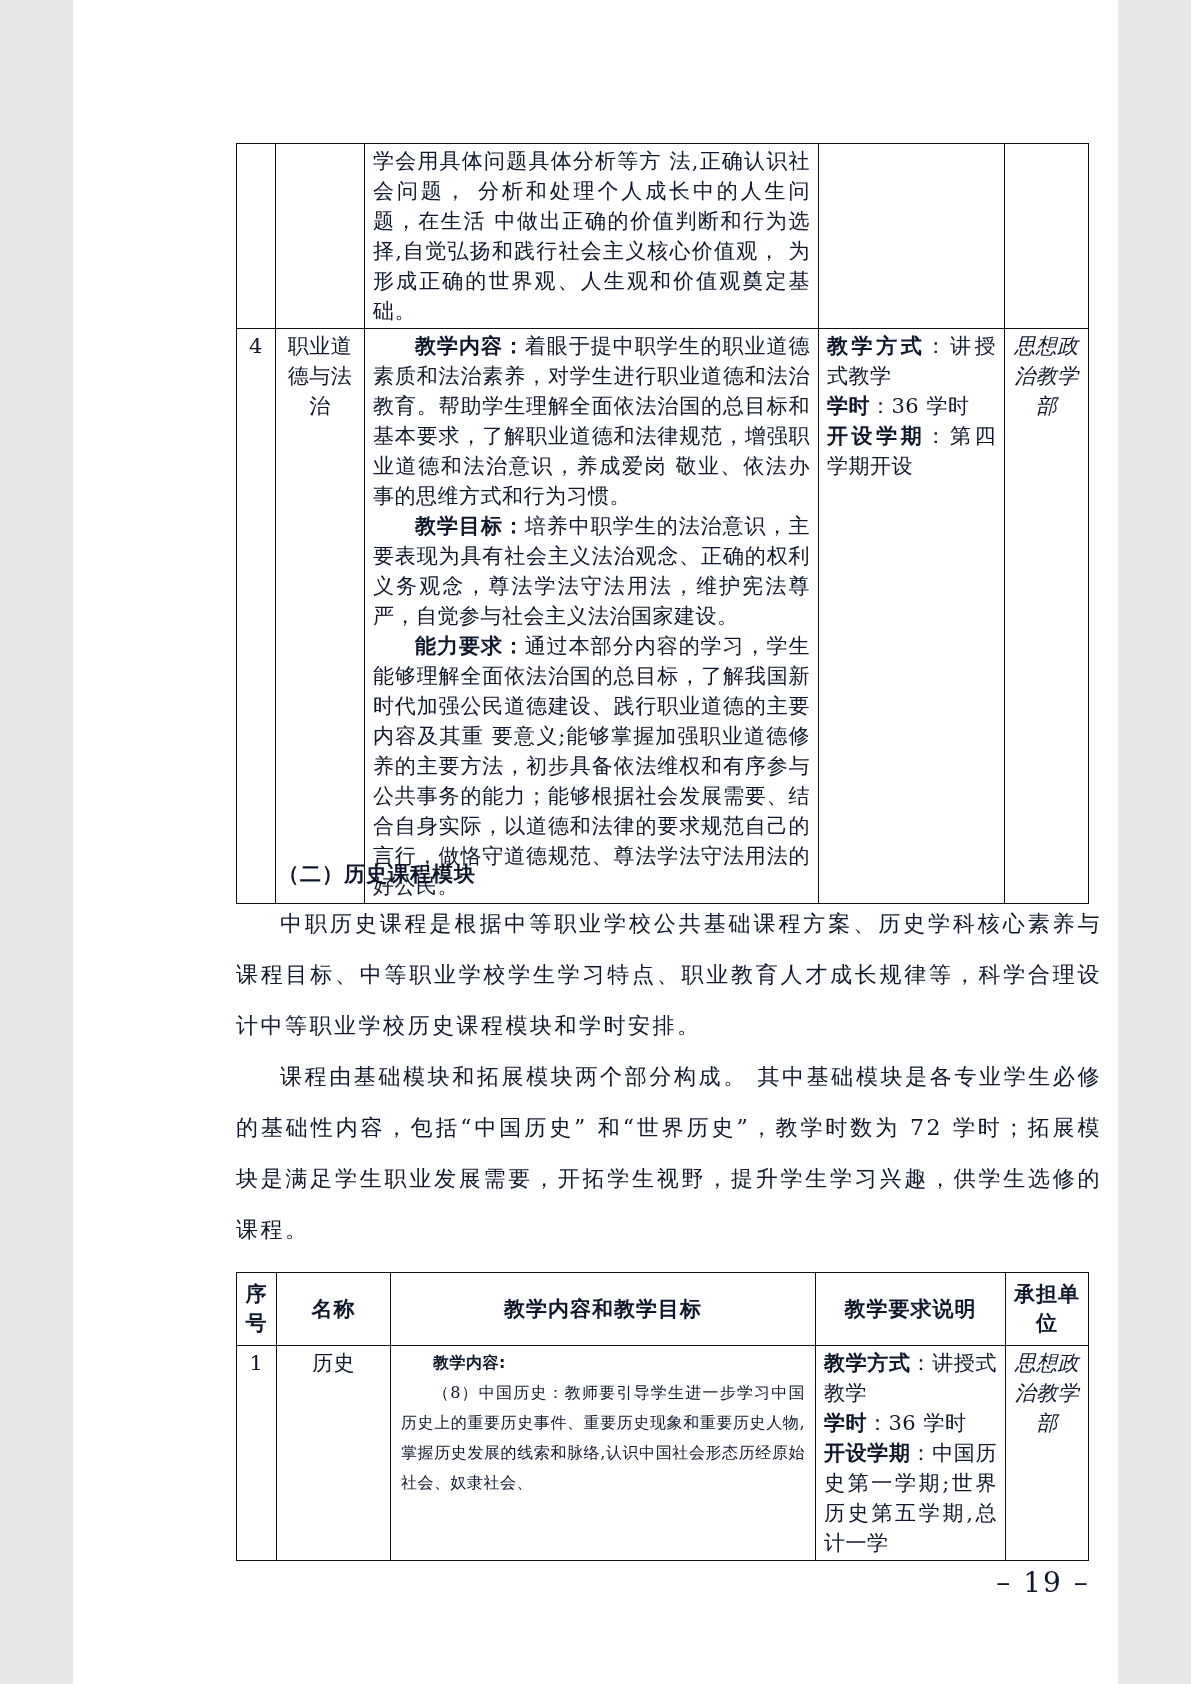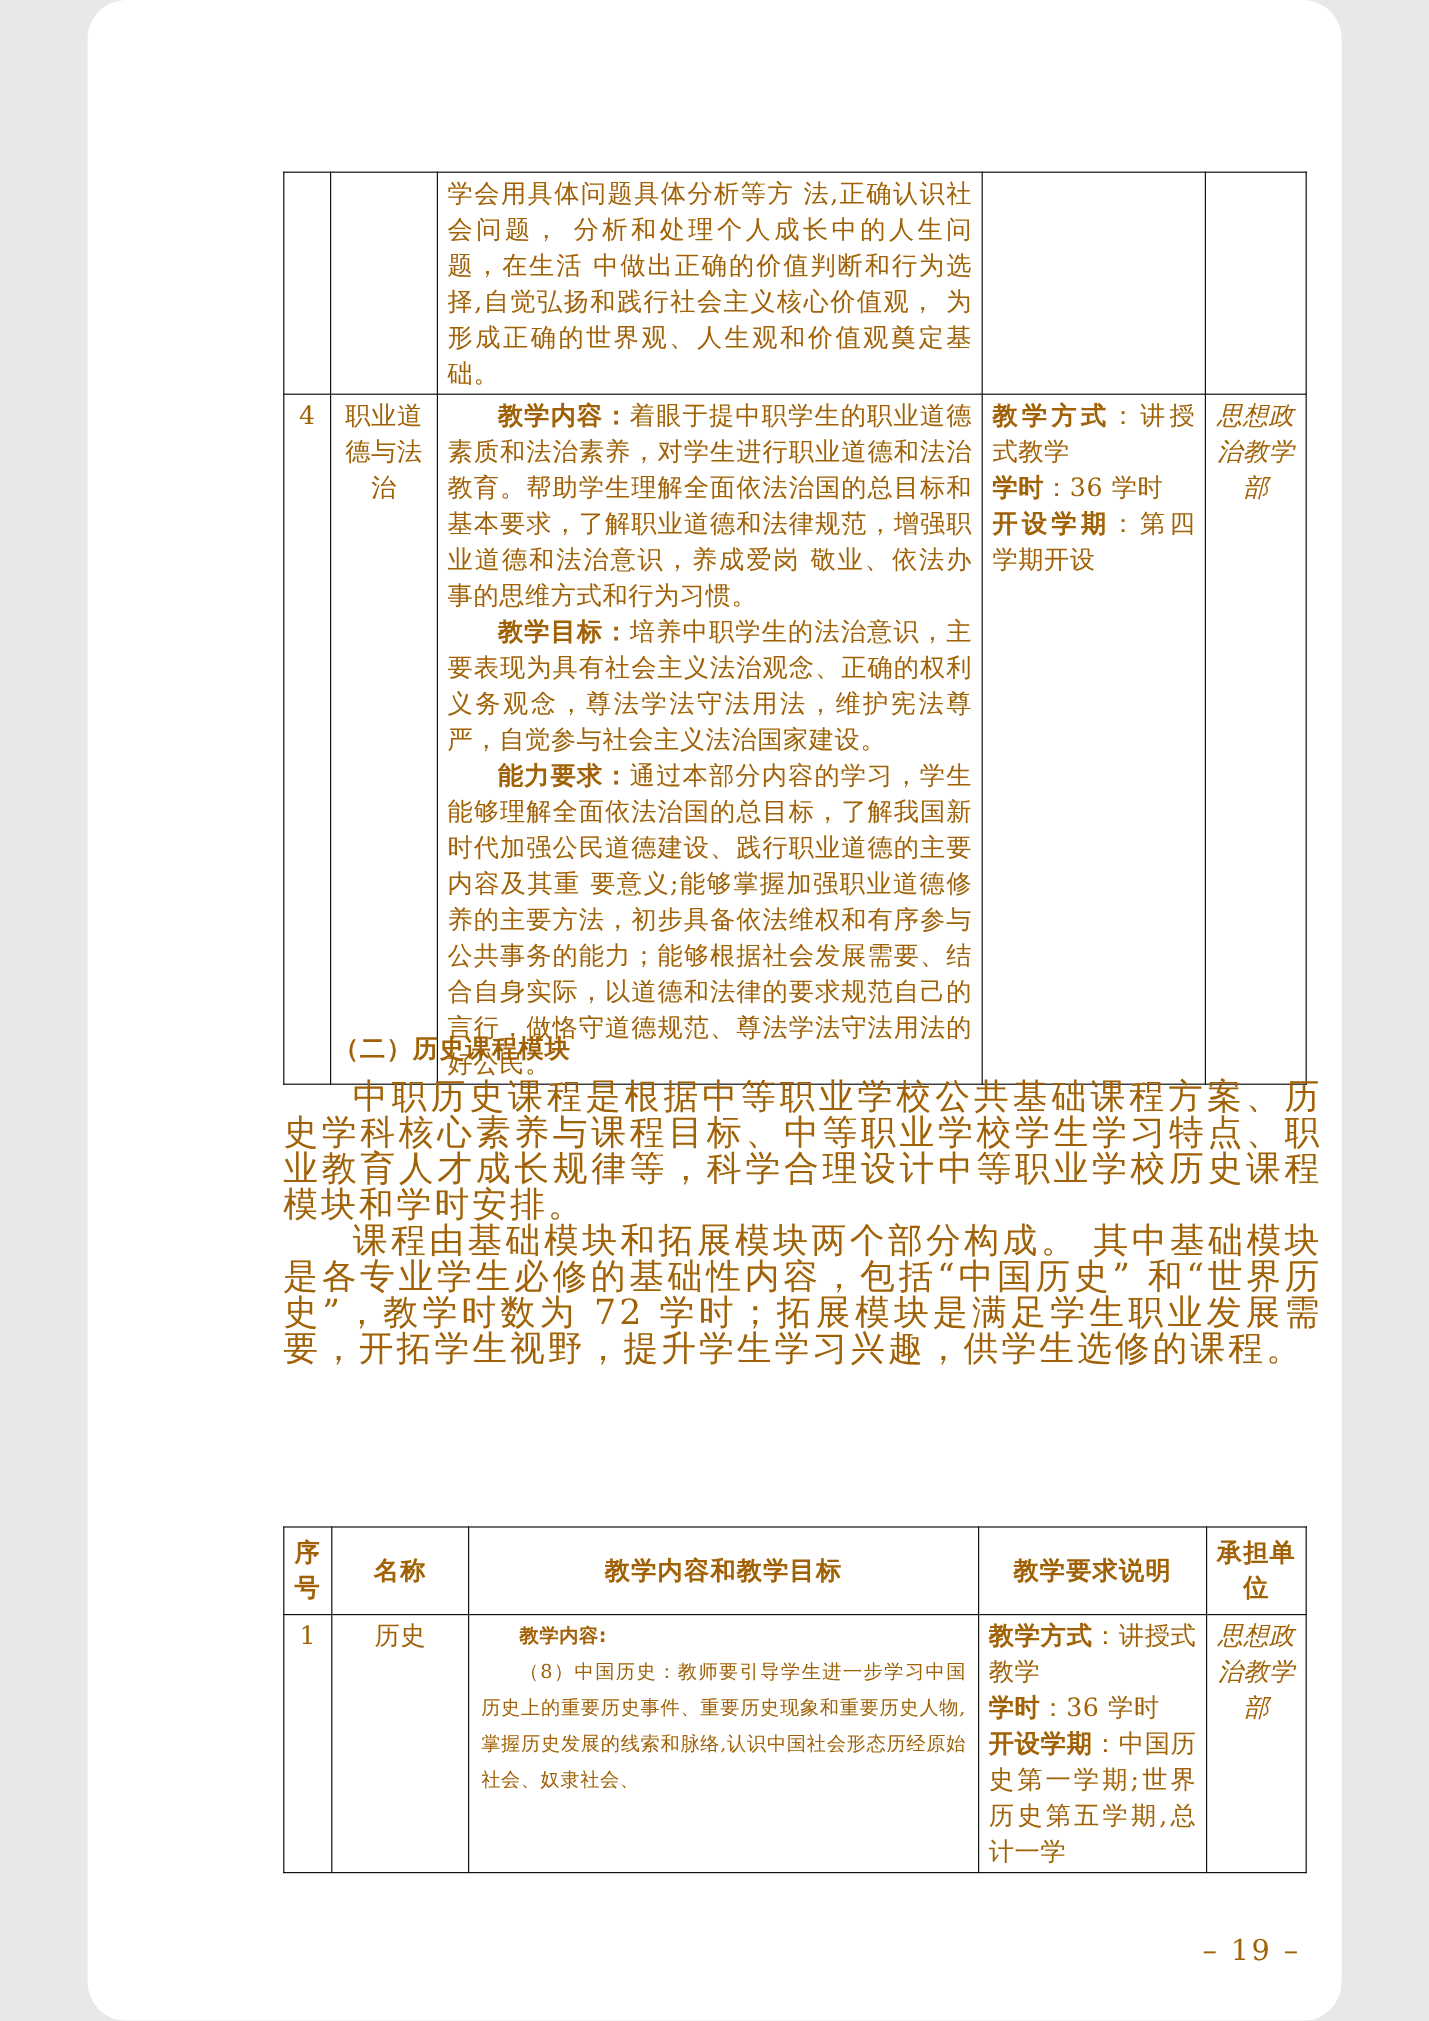--- a/index.html
+++ b/index.html
@@ -1,20 +1,19 @@
 <!DOCTYPE html>
 <html><head>
 <meta charset="utf-8">
 <style>
   html,body{margin:0;padding:0;background:#e8e8e8;}
   .page{
     position:relative;width:1045px;height:1684px;margin:0 auto;
-    background:#ffffff;overflow:hidden;color:#a16207;
+    background:#ffffff;overflow:hidden;color:#0f172a;
     font-family:"DejaVu Serif","Liberation Serif",serif;
-    border-radius:32px;
   }
   
   table.doc{border-collapse:collapse;table-layout:fixed;position:absolute;left:163px;}
   table.doc td{border:1.6px solid #111;padding:2px 8px;vertical-align:top;
     font-size:21px;line-height:30px;letter-spacing:0.5px;
     word-break:break-all;overflow:hidden;}
   table.doc td p{margin:0;text-align:justify;}
   .lbl{font-family:"DejaVu Sans","Liberation Sans",sans-serif;font-weight:bold;}
   .ind{text-indent:2em;}
   td.cIndex{text-align:center;vertical-align:middle;}
@@ -33,30 +32,30 @@
     text-align:center;vertical-align:middle;font-size:21px;line-height:29px;letter-spacing:1px;}
   #t2-row1{height:178px;}
   
   .heading{
     position:absolute;left:163px;top:860px;width:900px;
     font-family:"DejaVu Sans","Liberation Sans",sans-serif;font-weight:bold;
     font-size:21px;letter-spacing:1px;text-indent:2em;margin:0;
   }
   .bodytext{
     position:absolute;left:163px;top:898px;width:866px;
-    font-size:29px;line-height:30px;letter-spacing:2.5px;
+    font-size:22px;line-height:51px;letter-spacing:2.5px;
   }
   .bodytext p{margin:0;text-indent:2em;text-align:justify;word-break:break-all;}
   .caption{
     position:absolute;left:163px;top:1234px;width:852px;text-align:center;
     font-size:21.5px;letter-spacing:1px;margin:0;
   }
   .pagenum{
     position:absolute;top:1566px;left:905px;width:130px;
-    font-size:24px;letter-spacing:2px;text-align:center;margin-top:45px;
+    font-size:28px;letter-spacing:2px;text-align:center;
   }
 </style>
 </head>
 <body>
 
 <div class="page">
 
   <table class="doc" id="table1">
     <colgroup>
       <col style="width:39px">

